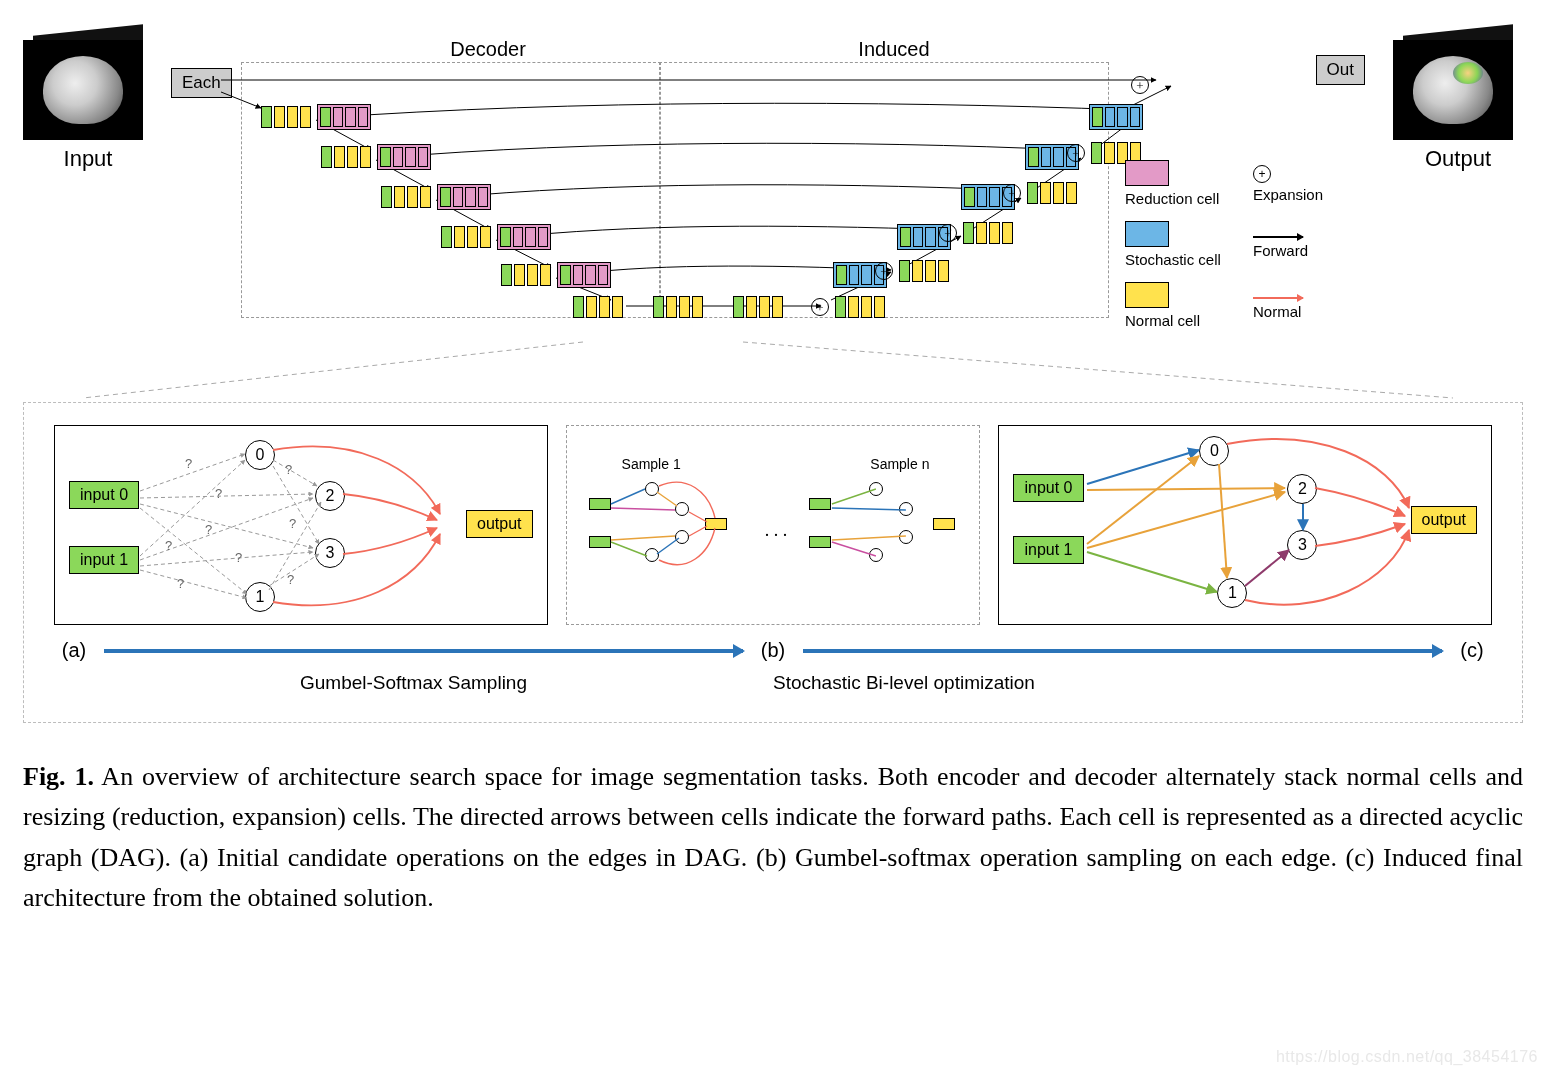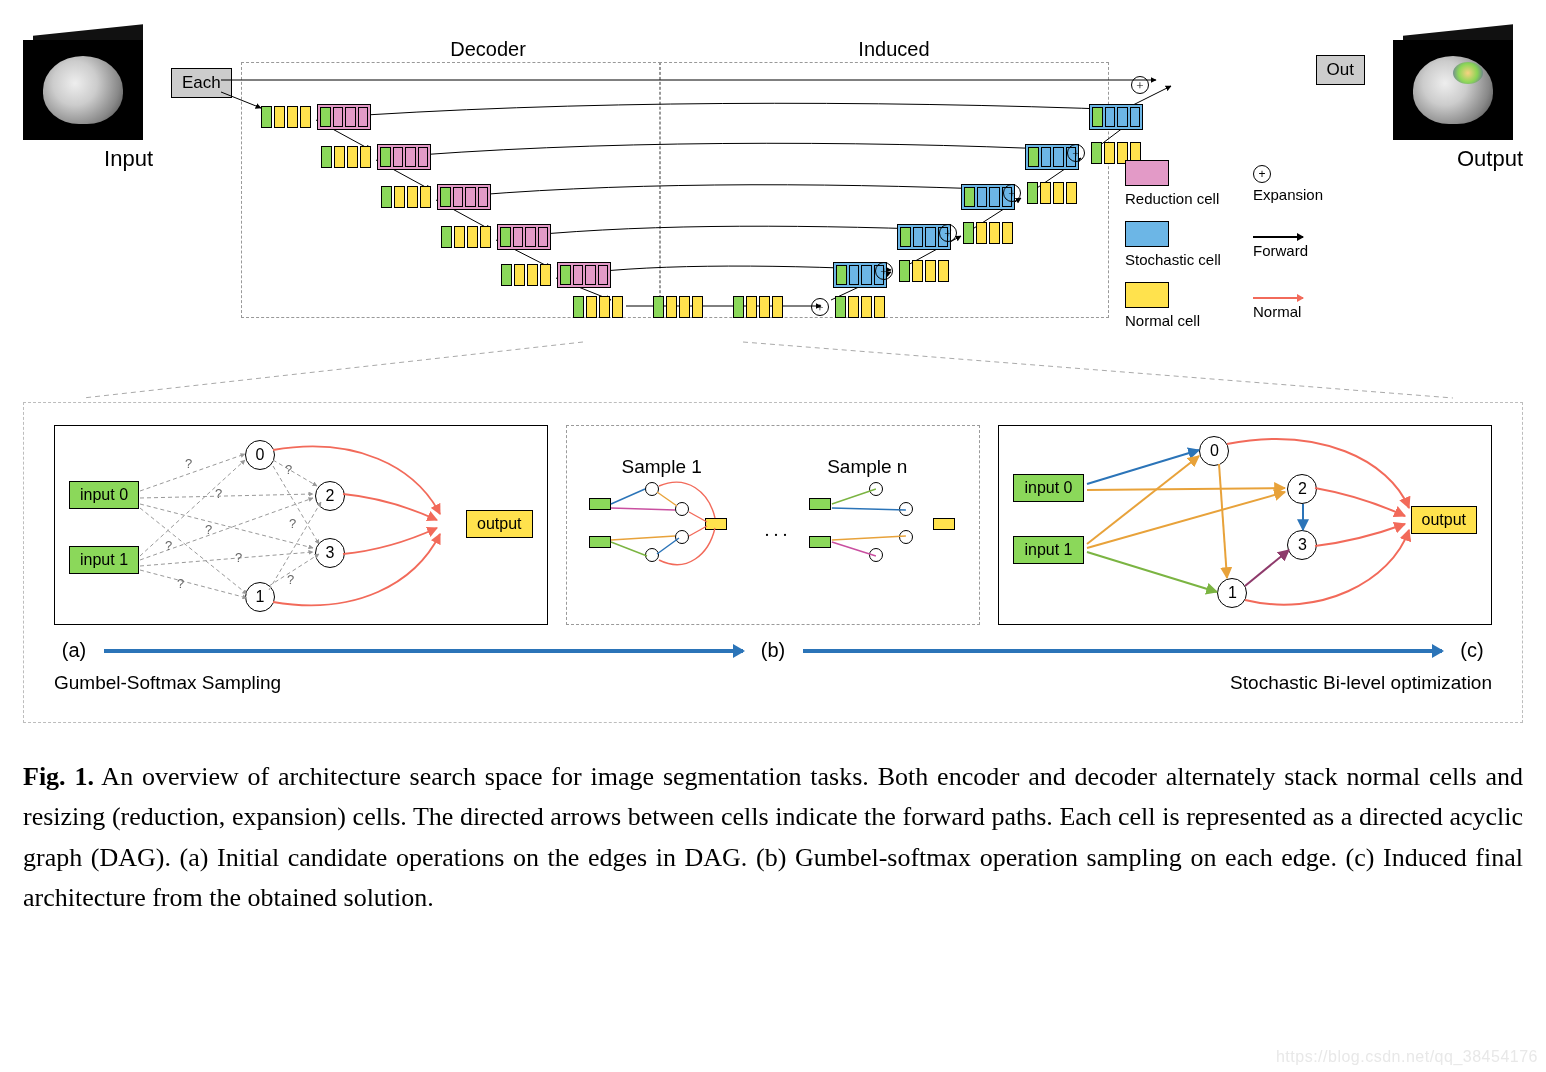--- a/index.html
+++ b/index.html
@@ -1,20 +1,20 @@
 <!DOCTYPE html>
 <html><head>
 <meta charset="utf-8">
 <style>
   *{box-sizing:border-box;margin:0;padding:0}
   body{background:#fff;font-family:"Times New Roman",serif;color:#000;padding:40px 20px 20px 20px}
   .figure{max-width:1500px;margin:0 auto}
   
   .top{display:flex;align-items:flex-start;gap:18px;margin-bottom:12px}
-  .io-col{display:flex;flex-direction:column;align-items:flex-end;gap:6px;width:130px}
+  .io-col{display:flex;flex-direction:column;align-items:center;gap:6px;width:130px}
   .brain-box{position:relative;width:130px;height:100px}
   .brain-back{position:absolute;left:10px;top:-10px;width:110px;height:95px;background:#111;transform:skew(0,-6deg)}
   .brain-front{position:absolute;left:0;top:0;width:120px;height:100px;background:#000;display:flex;align-items:center;justify-content:center}
   .brain{width:80px;height:68px;border-radius:50% 50% 45% 45%;background:radial-gradient(circle at 40% 40%, #eee 0%, #ccc 35%, #888 70%, #333 100%)}
   .brain-out{position:relative}
   .brain-out:after{content:"";position:absolute;right:10px;top:6px;width:30px;height:22px;border-radius:50%;background:radial-gradient(circle,#ffd37a 0%,#86d94b 50%,#55a 100%);opacity:.9}
   .io-label{font-family:Helvetica,Arial,sans-serif;font-size:22px}
   .arch{flex:1;position:relative;height:310px}
   .sect-label{position:absolute;top:-2px;font-family:Helvetica,Arial,sans-serif;font-size:20px}
   .enc-lbl{left:26%}.dec-lbl{left:64%}
@@ -45,21 +45,21 @@
   .lower{border:1.4px dashed #bdbdbd;padding:22px 30px 28px;display:flex;flex-direction:column;gap:8px}
   .lower-row{display:flex;align-items:center;gap:18px}
   .dag{border:1.6px solid #000;height:200px;position:relative;background:#fff}
   .dag-a{flex:1.25}.dag-b{flex:1.05;border-style:dashed;border-color:#9a9a9a}.dag-c{flex:1.25}
   .inode{position:absolute;background:#8bd85a;border:1.5px solid #000;padding:4px 10px;font-family:Helvetica,Arial,sans-serif;font-size:16px}
   .onode{position:absolute;background:#ffe24d;border:1.5px solid #000;padding:4px 10px;font-family:Helvetica,Arial,sans-serif;font-size:16px}
   .nnode{position:absolute;width:30px;height:30px;border:1.8px solid #000;border-radius:50%;background:#fff;display:flex;align-items:center;justify-content:center;font-family:Helvetica,Arial,sans-serif;font-size:16px}
   .mini{position:absolute;border-radius:50%;width:14px;height:14px;border:1.3px solid #000;background:#fff}
   .mini-in{position:absolute;width:22px;height:12px;border:1.2px solid #000;background:#8bd85a}
   .mini-out{position:absolute;width:22px;height:12px;border:1.2px solid #000;background:#ffe24d}
-  .samp-lbl{position:absolute;font-family:Helvetica,Arial,sans-serif;font-size:19px}
+  .samp-lbl{position:absolute;font-family:Helvetica,Arial,sans-serif;font-size:14px}
   .dots{position:absolute;font-size:18px}
   .q{position:absolute;font-size:13px;color:#666;font-family:Helvetica,Arial,sans-serif}
   .sub-row{display:flex;align-items:center;gap:10px;font-family:Helvetica,Arial,sans-serif;font-size:18px;margin-top:6px}
   .sub-row .tag{width:40px;text-align:center;font-size:20px}
   .barrow{flex:1;height:4px;background:#2b74b8;position:relative}
   .barrow:after{content:"";position:absolute;right:-2px;top:-5px;border-left:12px solid #2b74b8;border-top:7px solid transparent;border-bottom:7px solid transparent}
   .sub-names{display:flex;font-family:Helvetica,Arial,sans-serif;font-size:19px;margin-top:2px}
   .cap{font-size:26px;line-height:1.55;margin-top:34px;text-align:justify}
   .cap b{font-weight:bold}
   .wm{position:fixed;right:8px;bottom:6px;color:#e8e8e8;font-family:Helvetica,Arial,sans-serif;font-size:16px;letter-spacing:.5px}
@@ -361,21 +361,21 @@
         <span class="q" style="left:122px;top:150px">?</span>
         <span class="q" style="left:230px;top:36px">?</span>
         <span class="q" style="left:234px;top:90px">?</span>
         <span class="q" style="left:232px;top:146px">?</span>
         <span class="q" style="left:110px;top:112px">?</span>
         <span class="q" style="left:180px;top:124px">?</span>
       </div>
 
       <div class="dag dag-b">
         <span class="samp-lbl" style="left:55px;top:30px">Sample 1</span>
-        <span class="samp-lbl" style="right:72px;top:30px">Sample n</span>
+        <span class="samp-lbl" style="right:50px;top:30px">Sample n</span>
         <span class="dots" style="left:48%;top:94px">. . .</span>
 
         <div class="mini-in" style="left:22px;top:72px"></div>
         <div class="mini-in" style="left:22px;top:110px"></div>
         <div class="mini" style="left:78px;top:56px"></div>
         <div class="mini" style="left:78px;top:122px"></div>
         <div class="mini" style="left:108px;top:76px"></div>
         <div class="mini" style="left:108px;top:104px"></div>
         <div class="mini-out" style="left:138px;top:92px"></div>
 
@@ -453,22 +453,22 @@
     </div>
 
     <div class="sub-row">
       <span class="tag">(a)</span>
       <div class="barrow"></div>
       <span class="tag">(b)</span>
       <div class="barrow"></div>
       <span class="tag">(c)</span>
     </div>
     <div class="sub-names">
-      <span style="flex:1;">Gumbel-Softmax Sampling</span>
-      <span style="flex:1;text-align:right">Stochastic Bi-level optimization</span>
+      <span style="flex:1;text-align:center">Gumbel-Softmax Sampling</span>
+      <span style="flex:1;text-align:left">Stochastic Bi-level optimization</span>
     </div>
   </div>
 
   <p class="cap">
     <b>Fig. 1.</b><span> An overview of architecture search space for image segmentation tasks. Both encoder and decoder alternately stack normal cells and resizing (reduction, expansion) cells. The directed arrows between cells indicate the forward paths. Each cell is represented as a directed acyclic graph (DAG). (a) Initial candidate operations on the edges in DAG. (b) Gumbel-softmax operation sampling on each edge. (c) Induced final architecture from the obtained solution.</span>
   </p>
 </div>
 
 <div class="wm">https://blog.csdn.net/qq_38454176</div>
 

